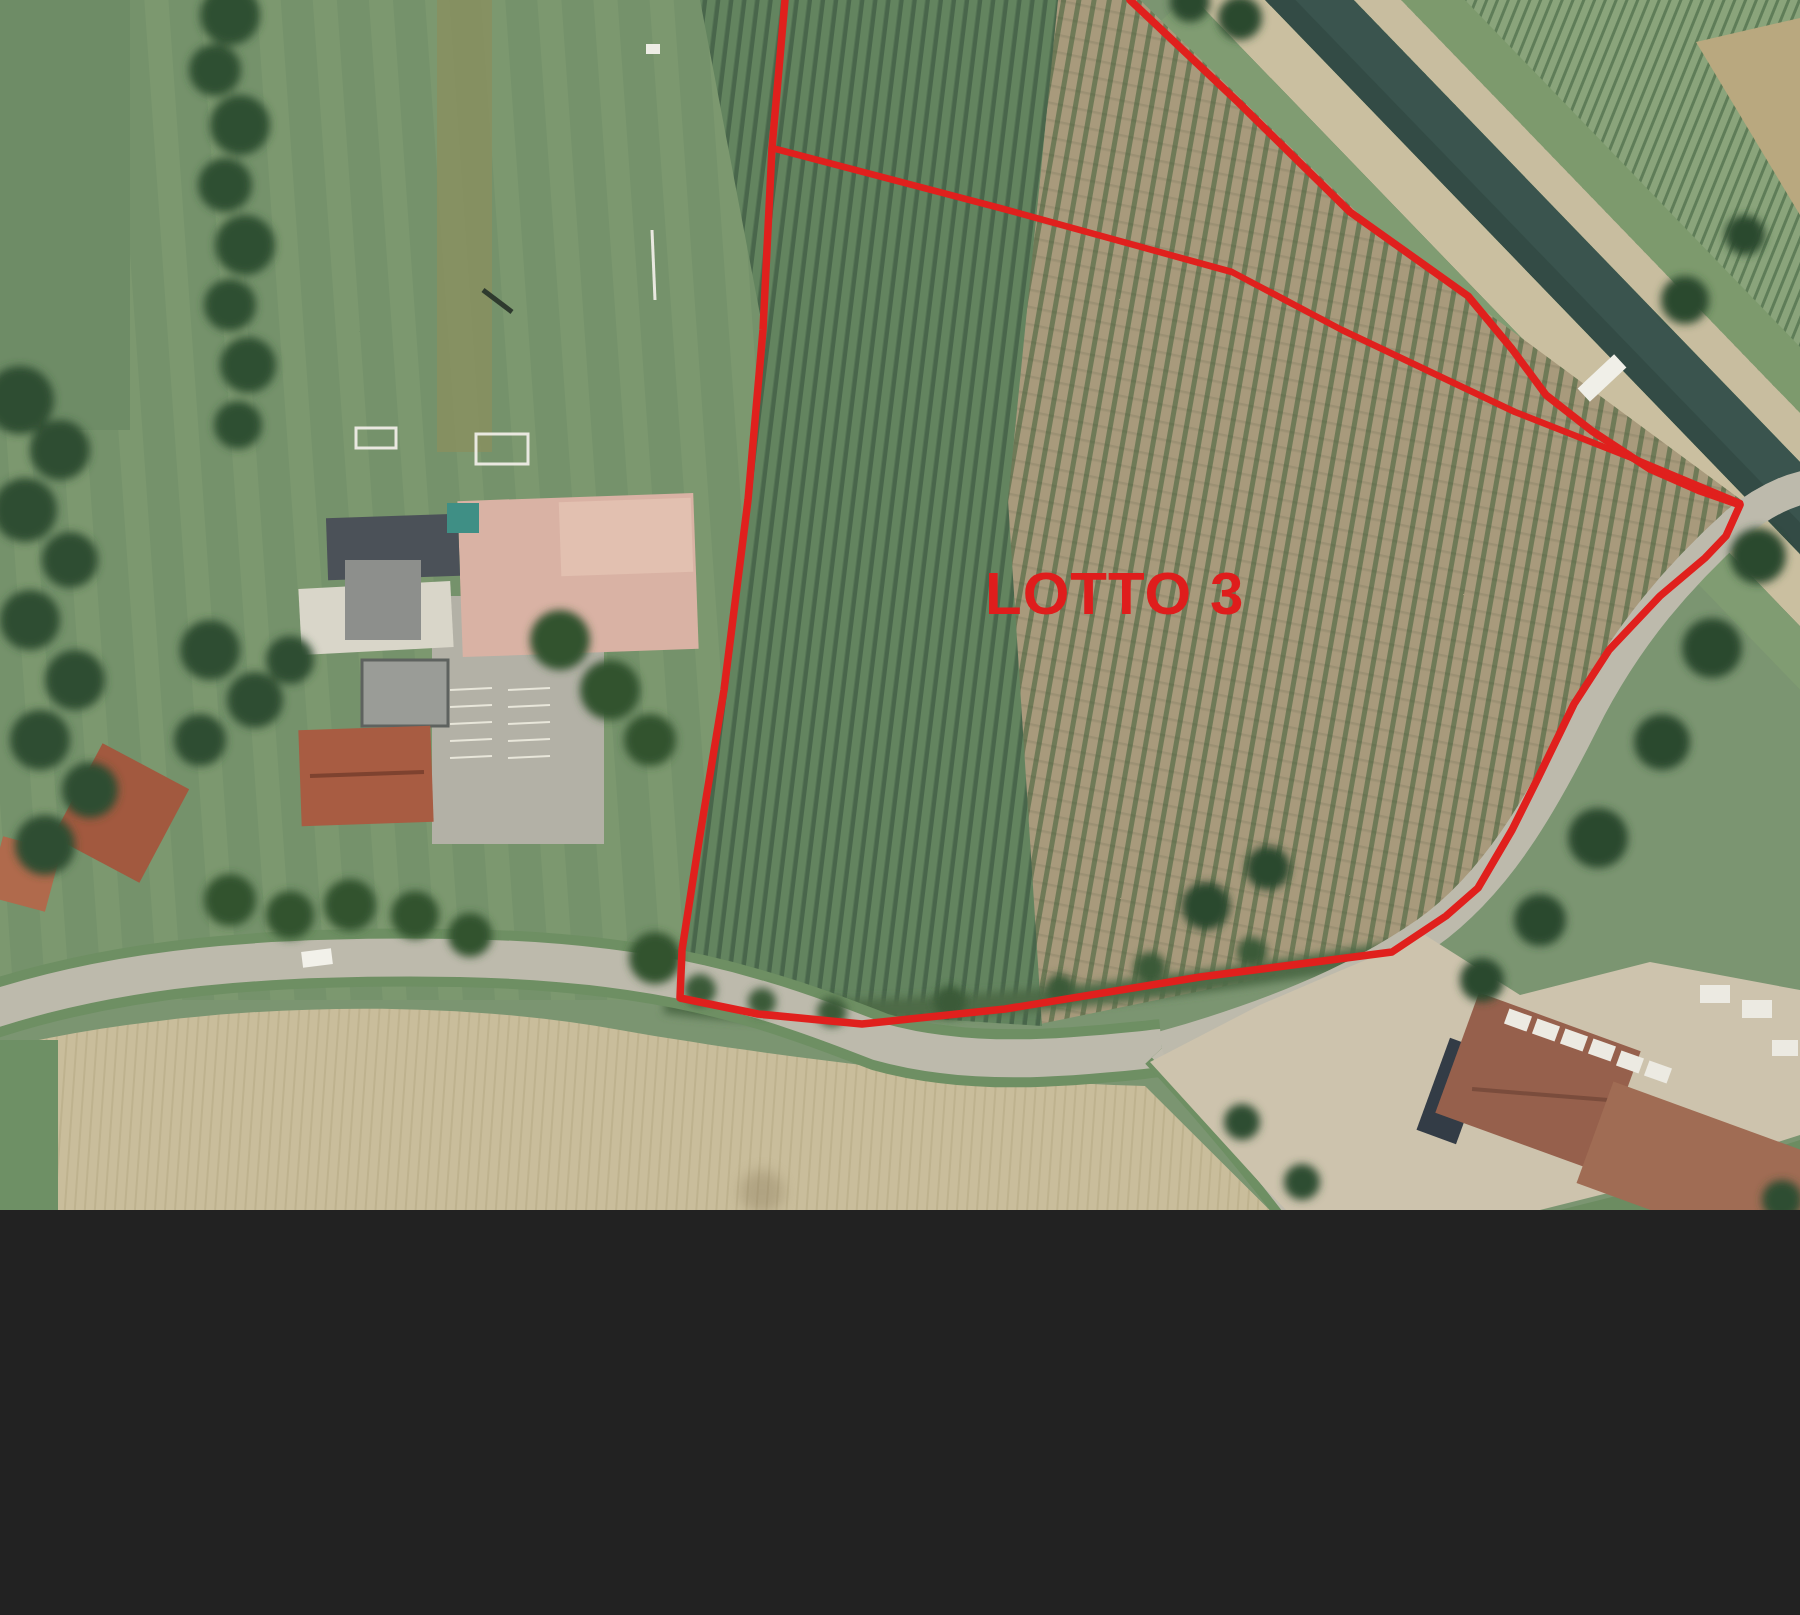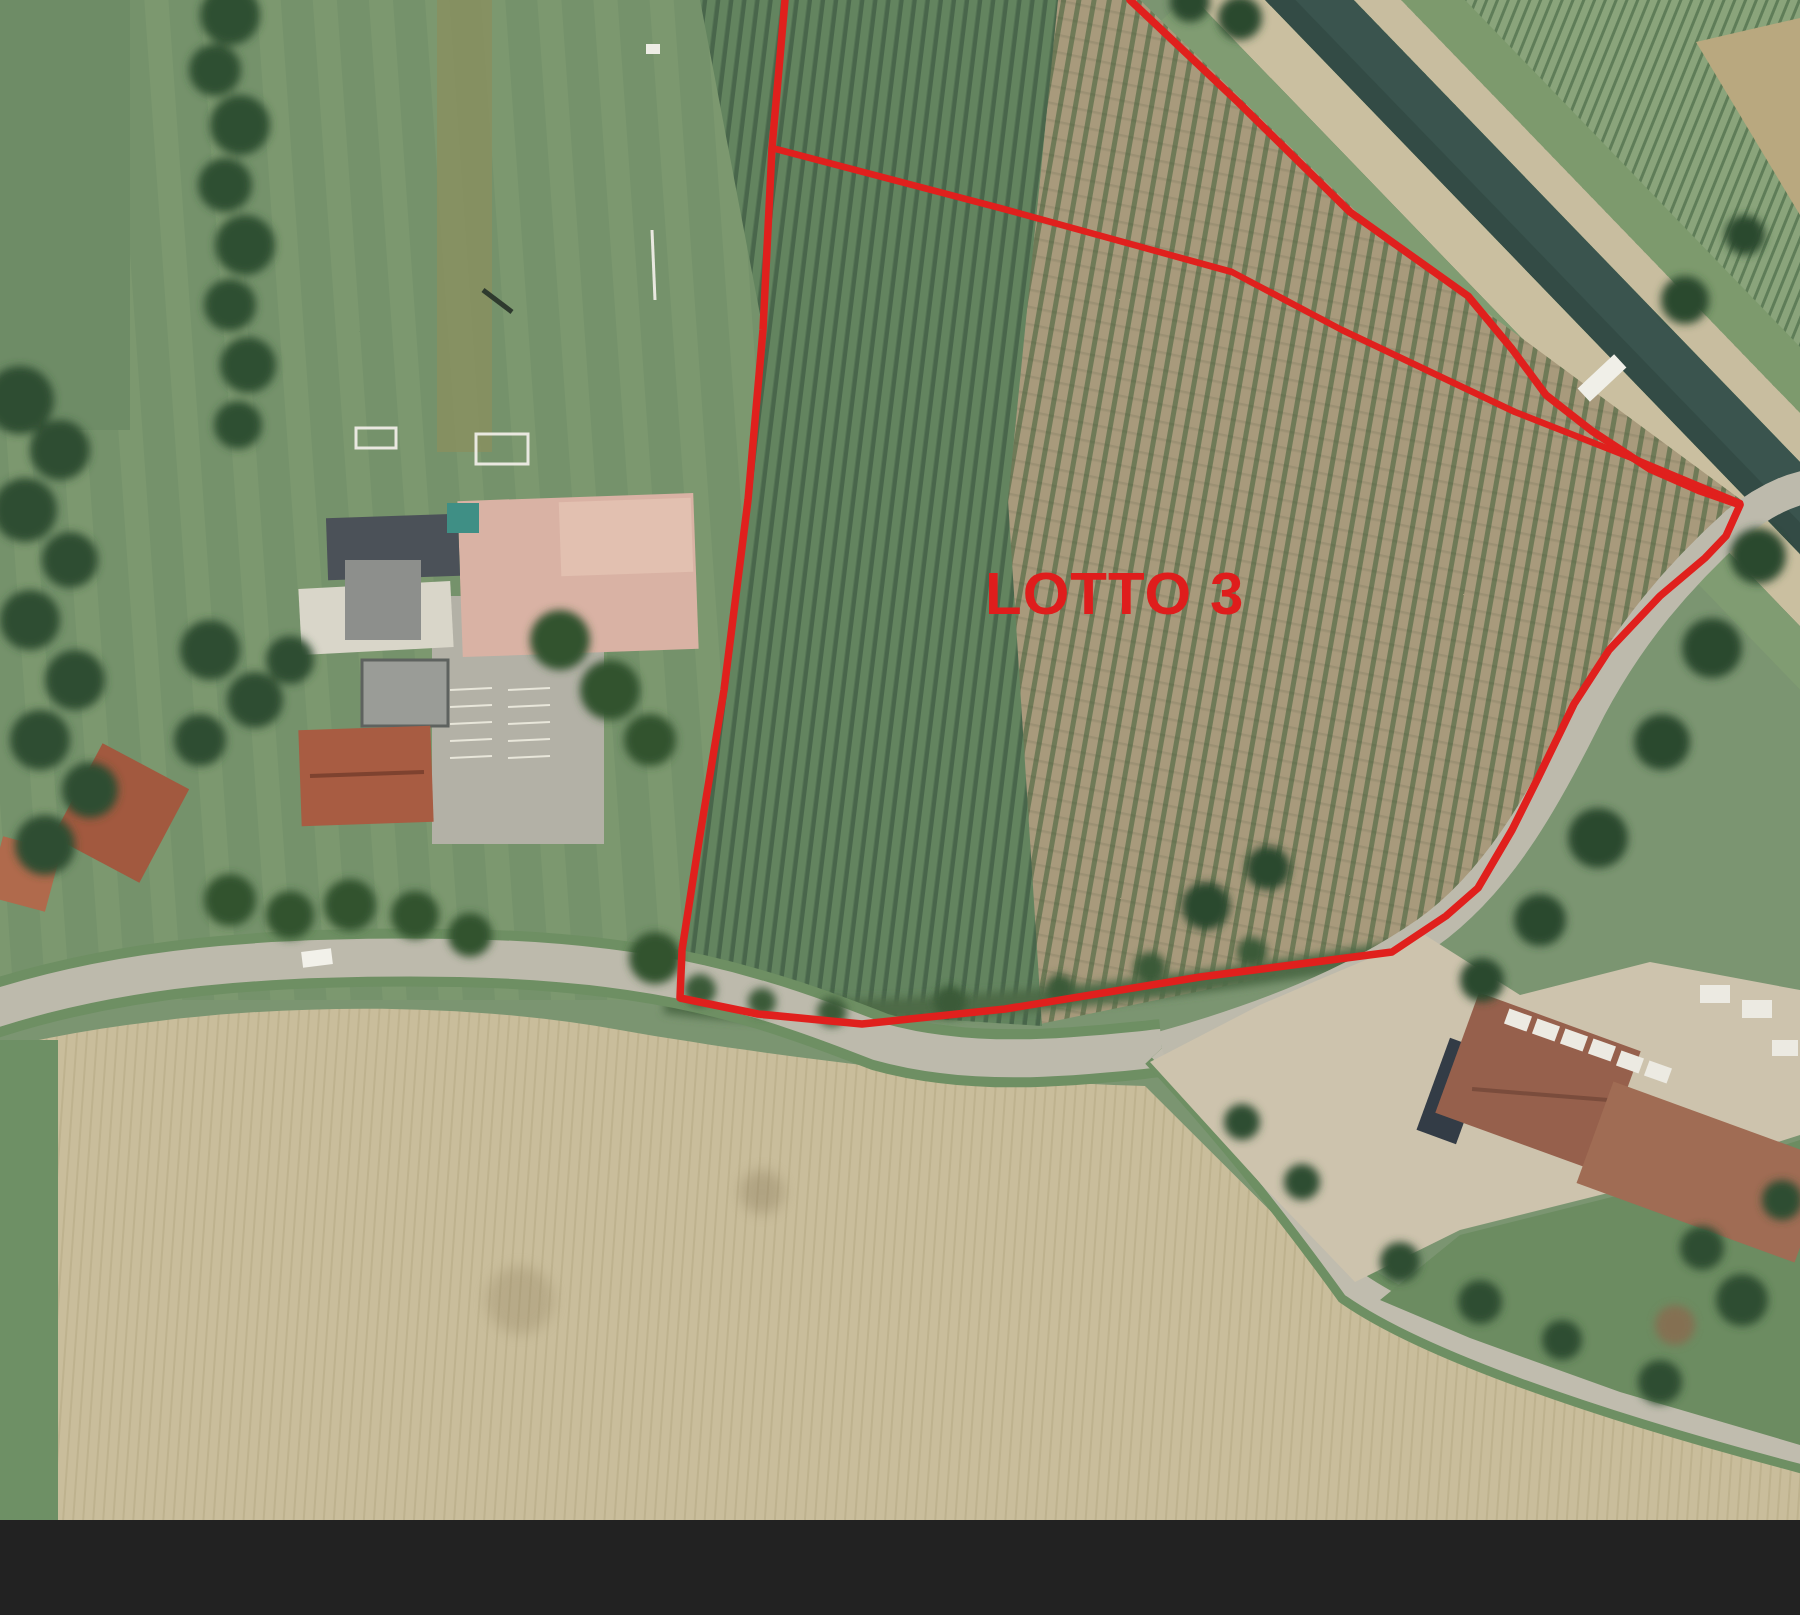--- a/index.html
+++ b/index.html
@@ -1,16 +1,16 @@
 <!DOCTYPE html>
 <html><head>
 <meta charset="utf-8">
 <style>
   html,body{margin:0;padding:0;background:#222;}
-  .stage{position:relative;width:1800px;height:1520px;overflow:hidden;
+  .stage{position:relative;width:1800px;height:1210px;overflow:hidden;
          font-family:"Liberation Sans", sans-serif;}
   .stage svg{display:block;}
   text.parcel-label{font-family:"Liberation Sans","DejaVu Sans",sans-serif;
                     font-weight:bold;font-size:60px;letter-spacing:1px;}
 </style>
 </head>
 <body>
 
 <div class="stage">
 <svg width="1800" height="1615" viewBox="0 0 1800 1615" xmlns="http://www.w3.org/2000/svg">

